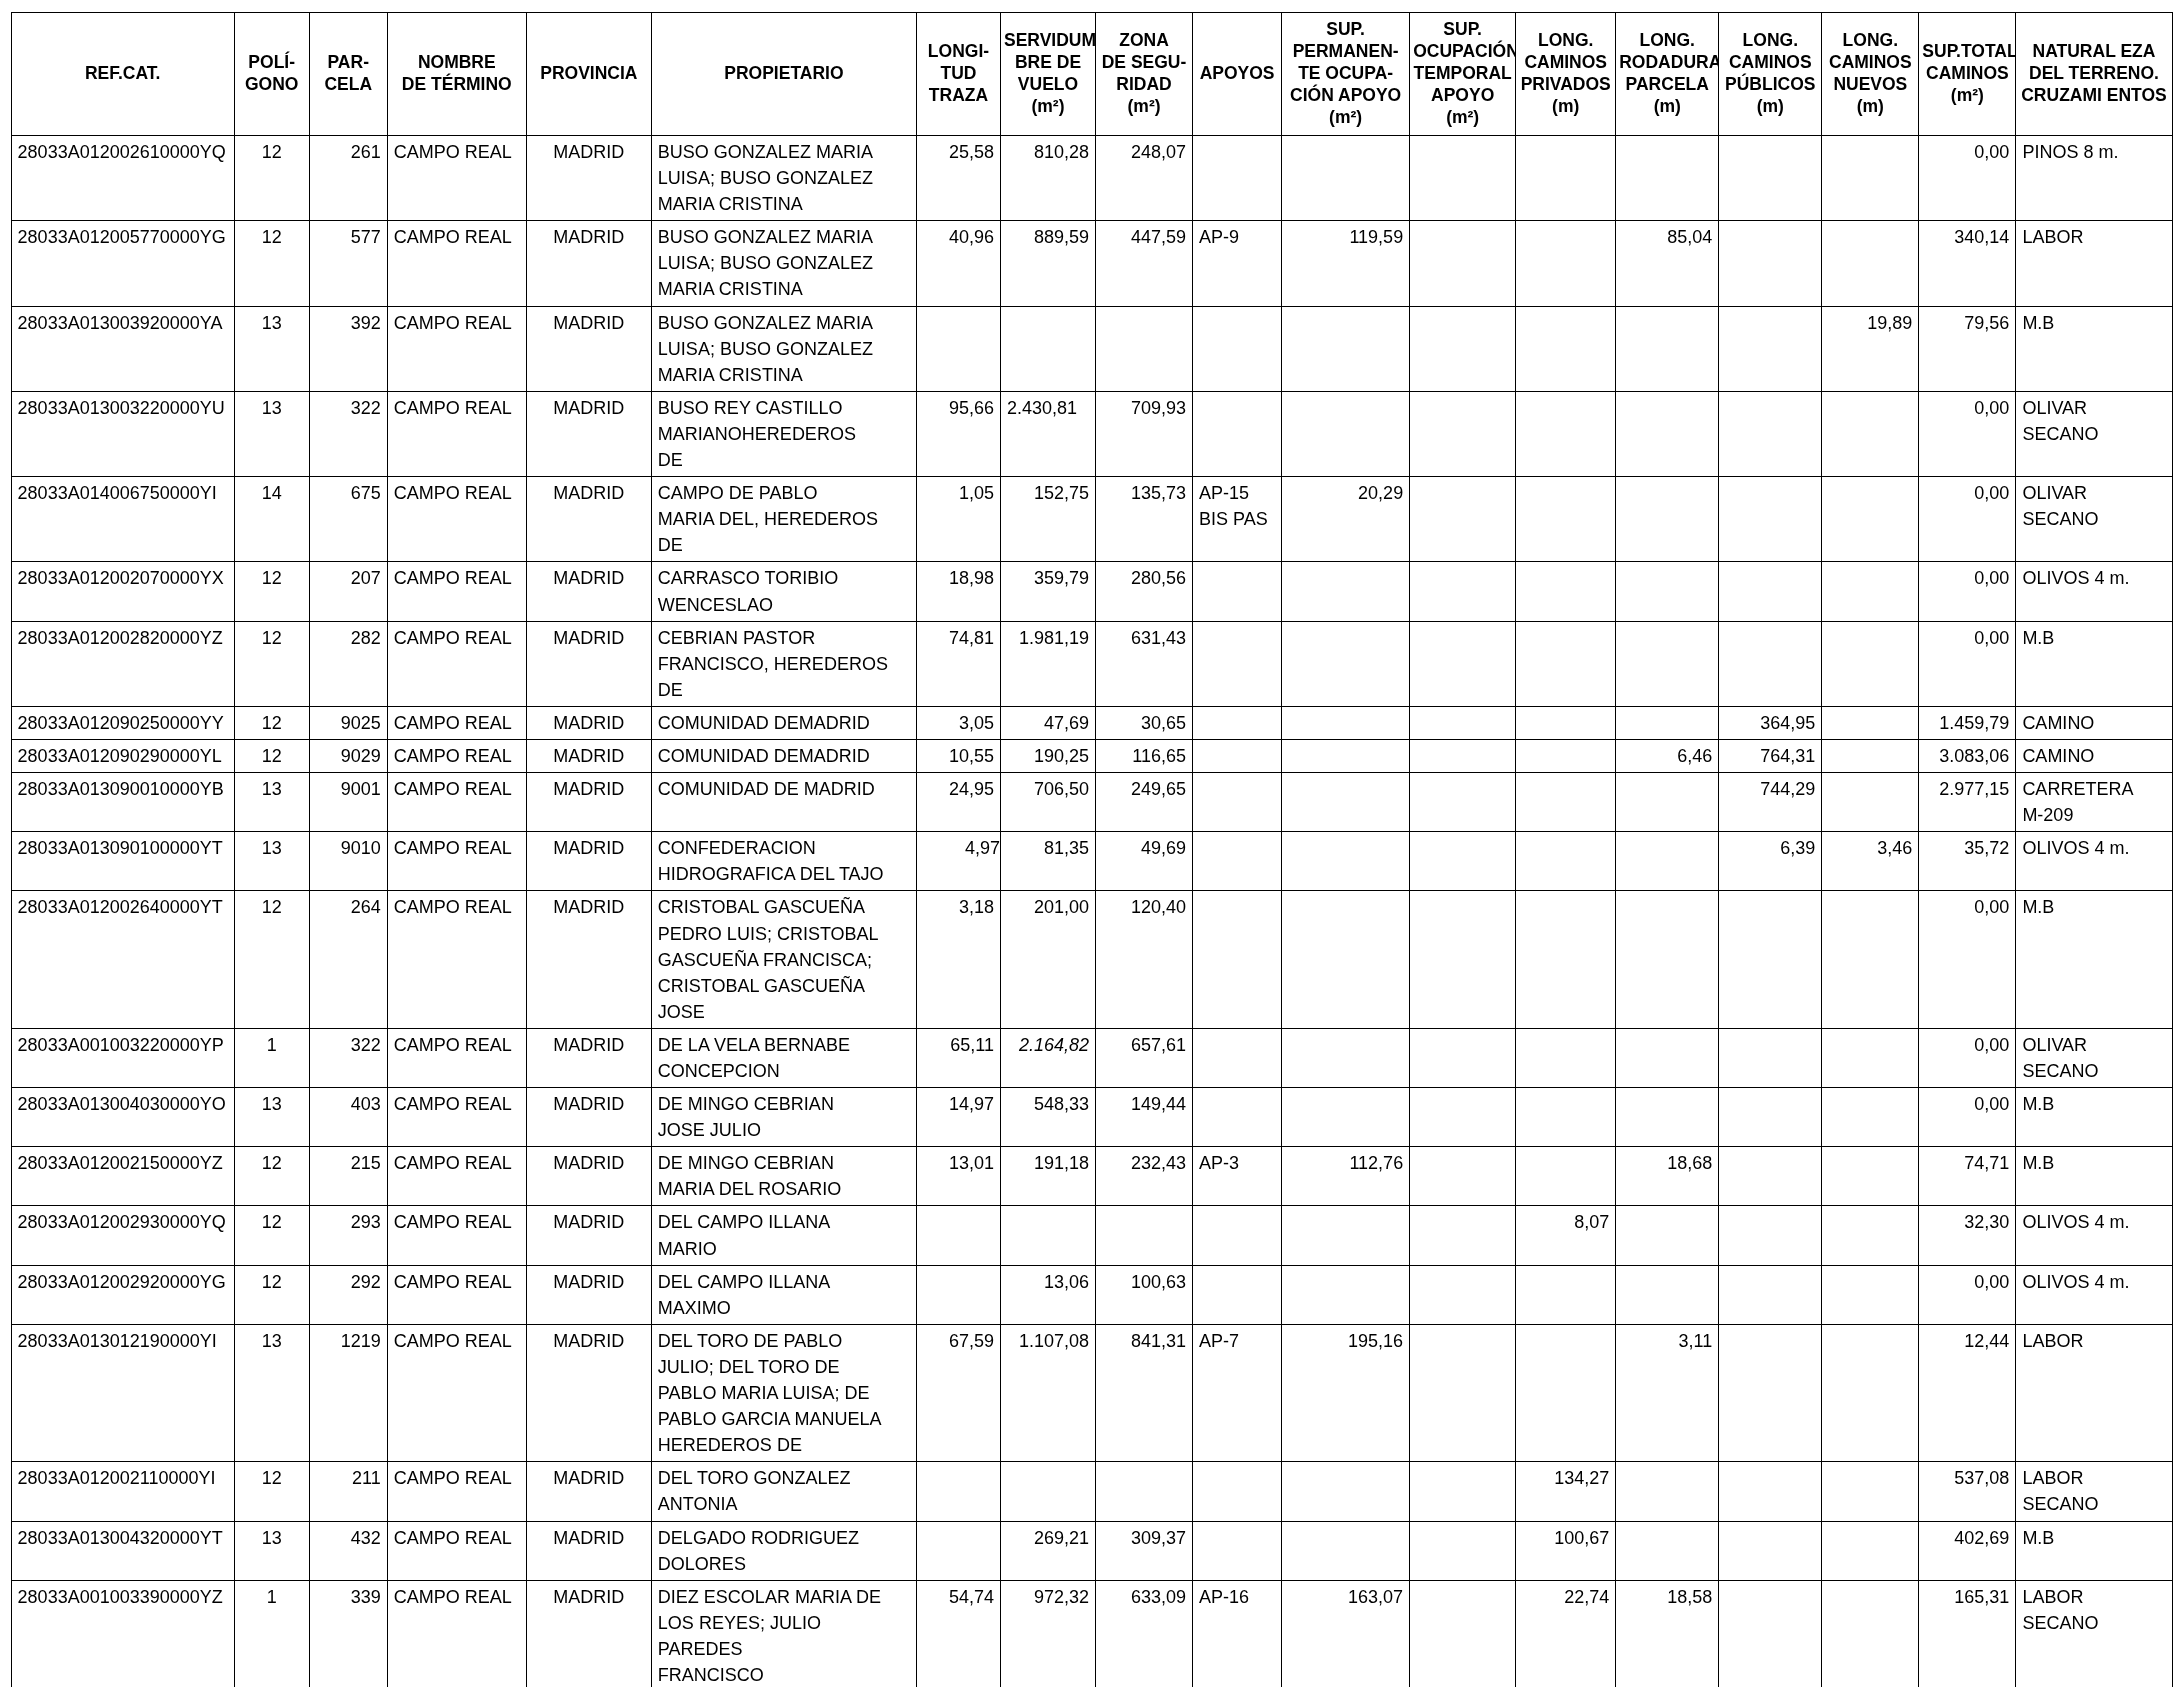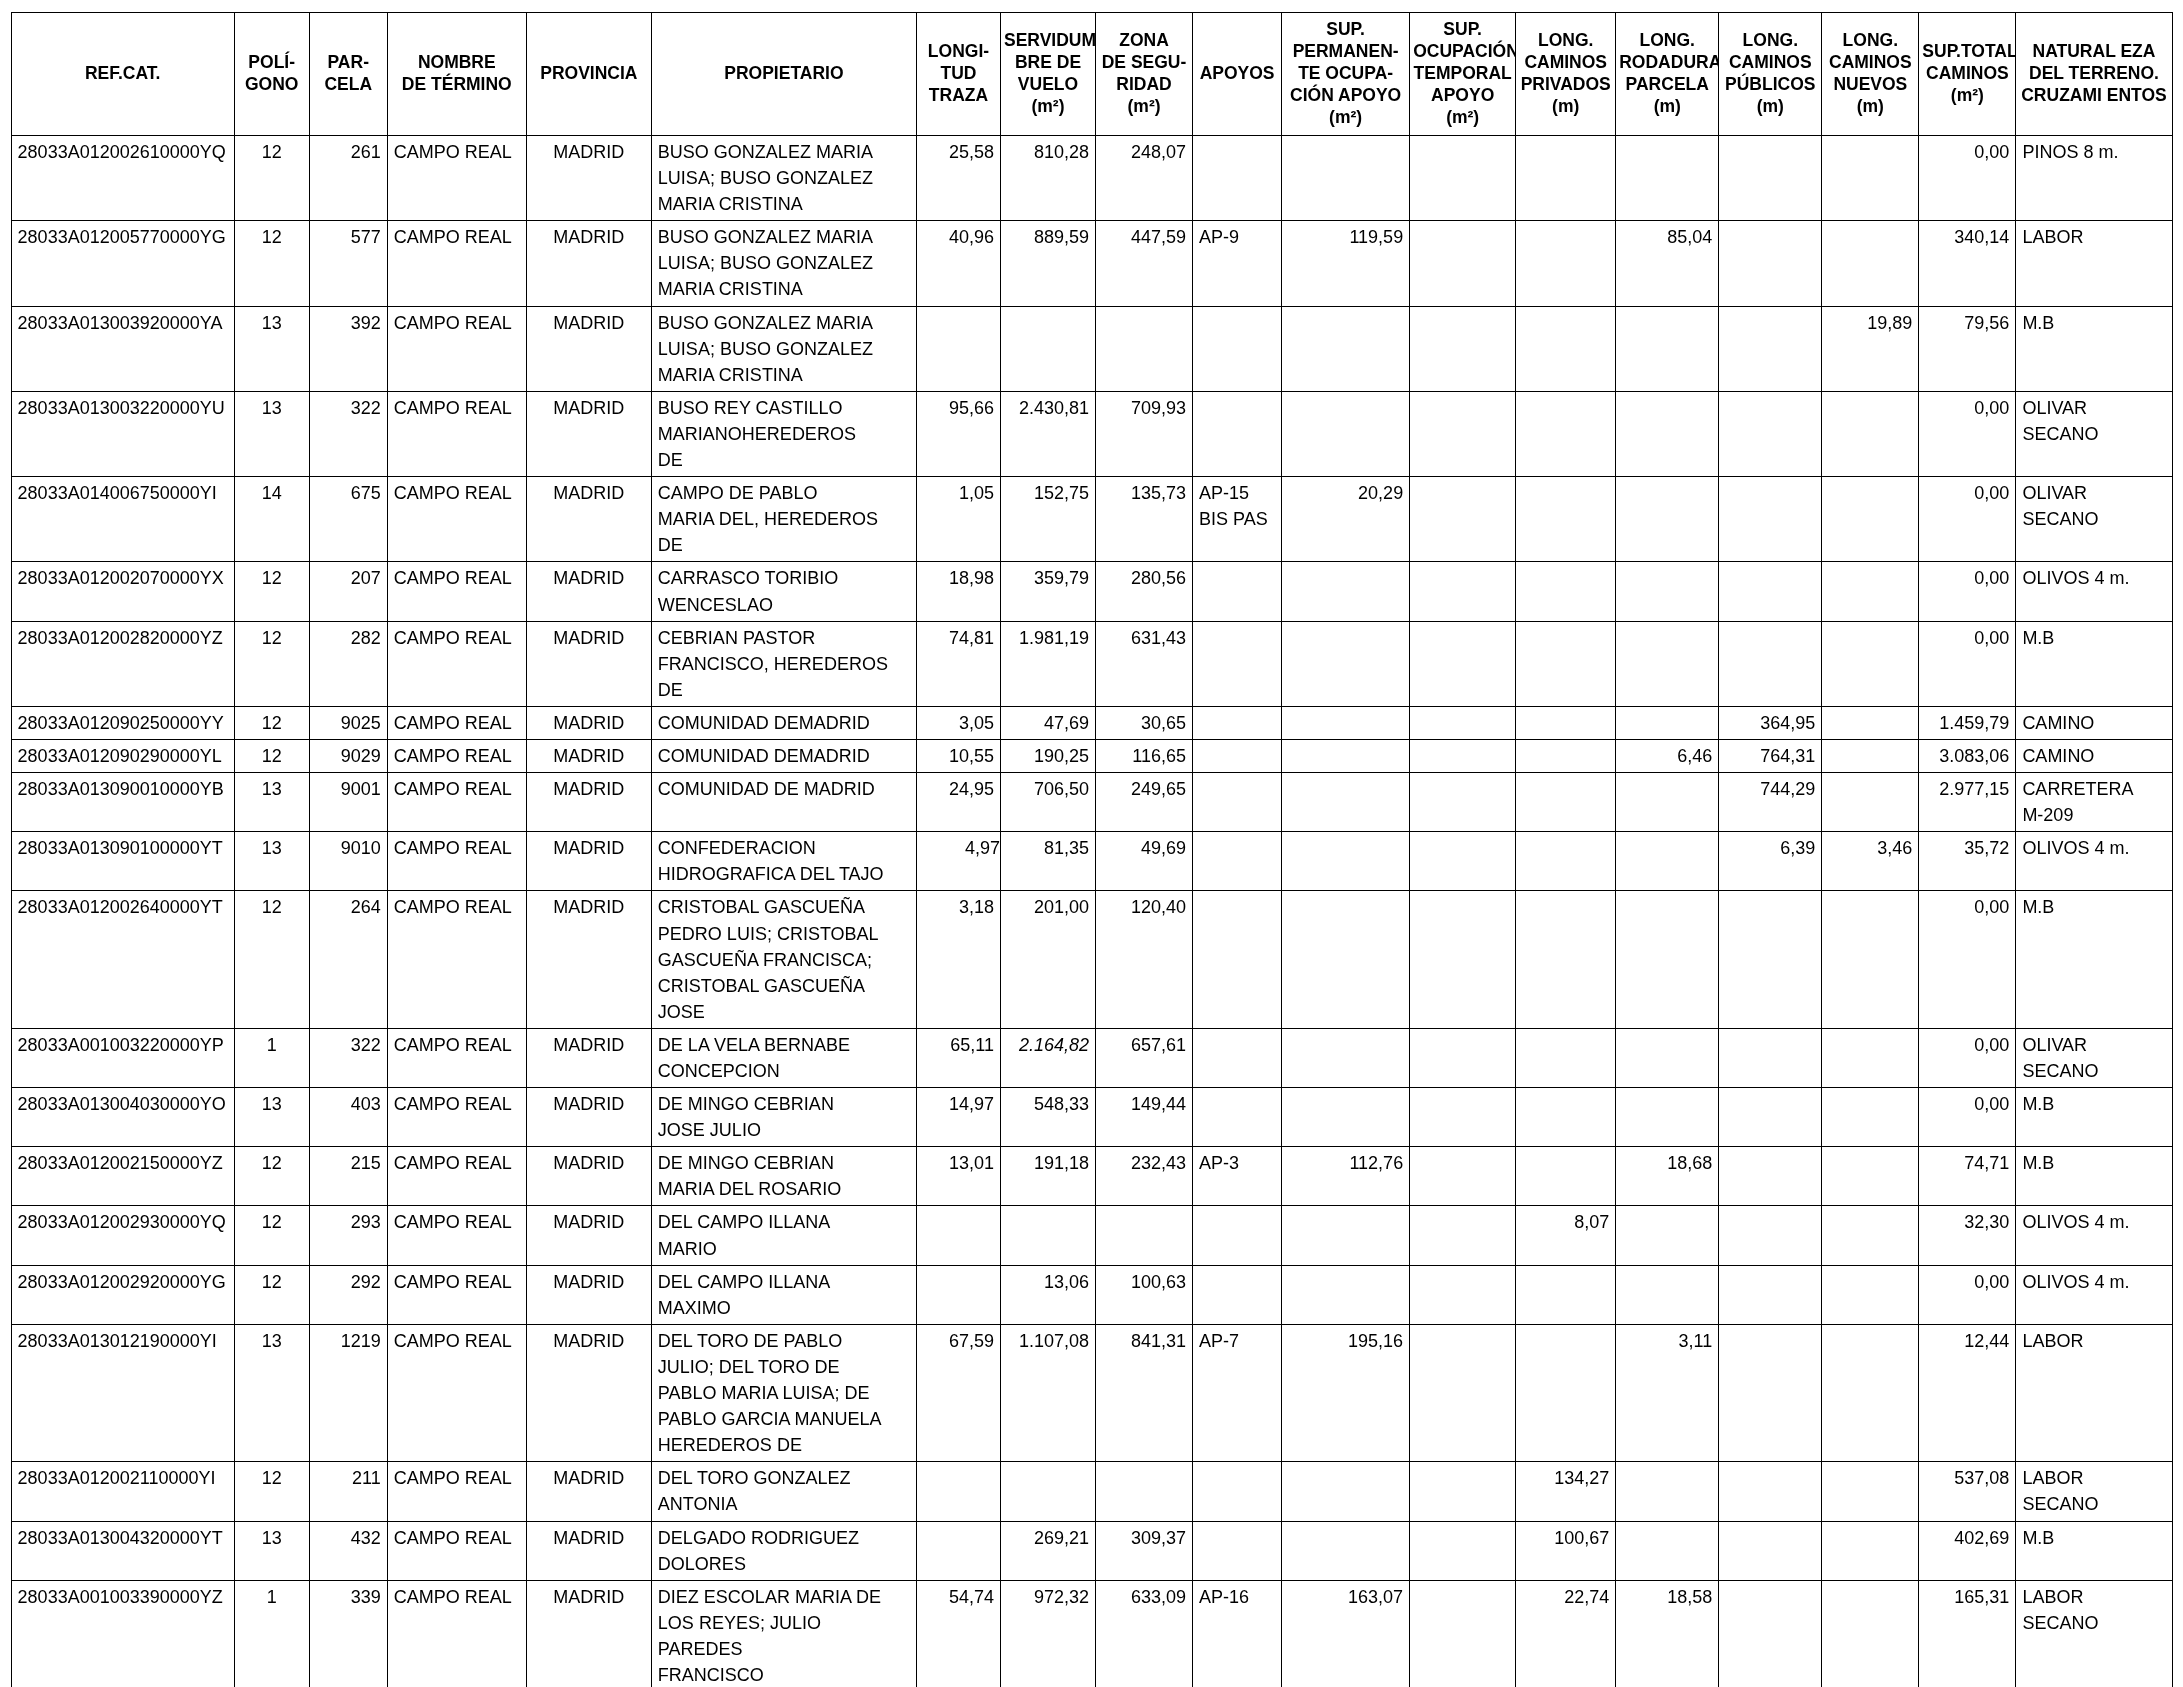--- a/index.html
+++ b/index.html
@@ -197,21 +197,21 @@
         <tr>
           <td style="text-align: left;">28033A013003220000YU</td>
           <td style="text-align: center;">13</td>
           <td style="text-align: right;">322</td>
           <td style="text-align: left;">CAMPO  REAL</td>
           <td style="text-align: center;">MADRID</td>
           <td style="text-align: left;">BUSO REY CASTILLO
 MARIANOHEREDEROS
 DE</td>
           <td style="text-align: right;">95,66</td>
-          <td style="text-align: right;">2.430,81</td>
+          <td style="">2.430,81</td>
           <td style="text-align: right;">709,93</td>
           <td style="text-align: left;"></td>
           <td style="text-align: right;"></td>
           <td style="text-align: right;"></td>
           <td style="text-align: right;"></td>
           <td style="text-align: right;"></td>
           <td style="text-align: right;"></td>
           <td style="text-align: right;"></td>
           <td style="text-align: right;">0,00</td>
           <td style="text-align: left;">OLIVAR

